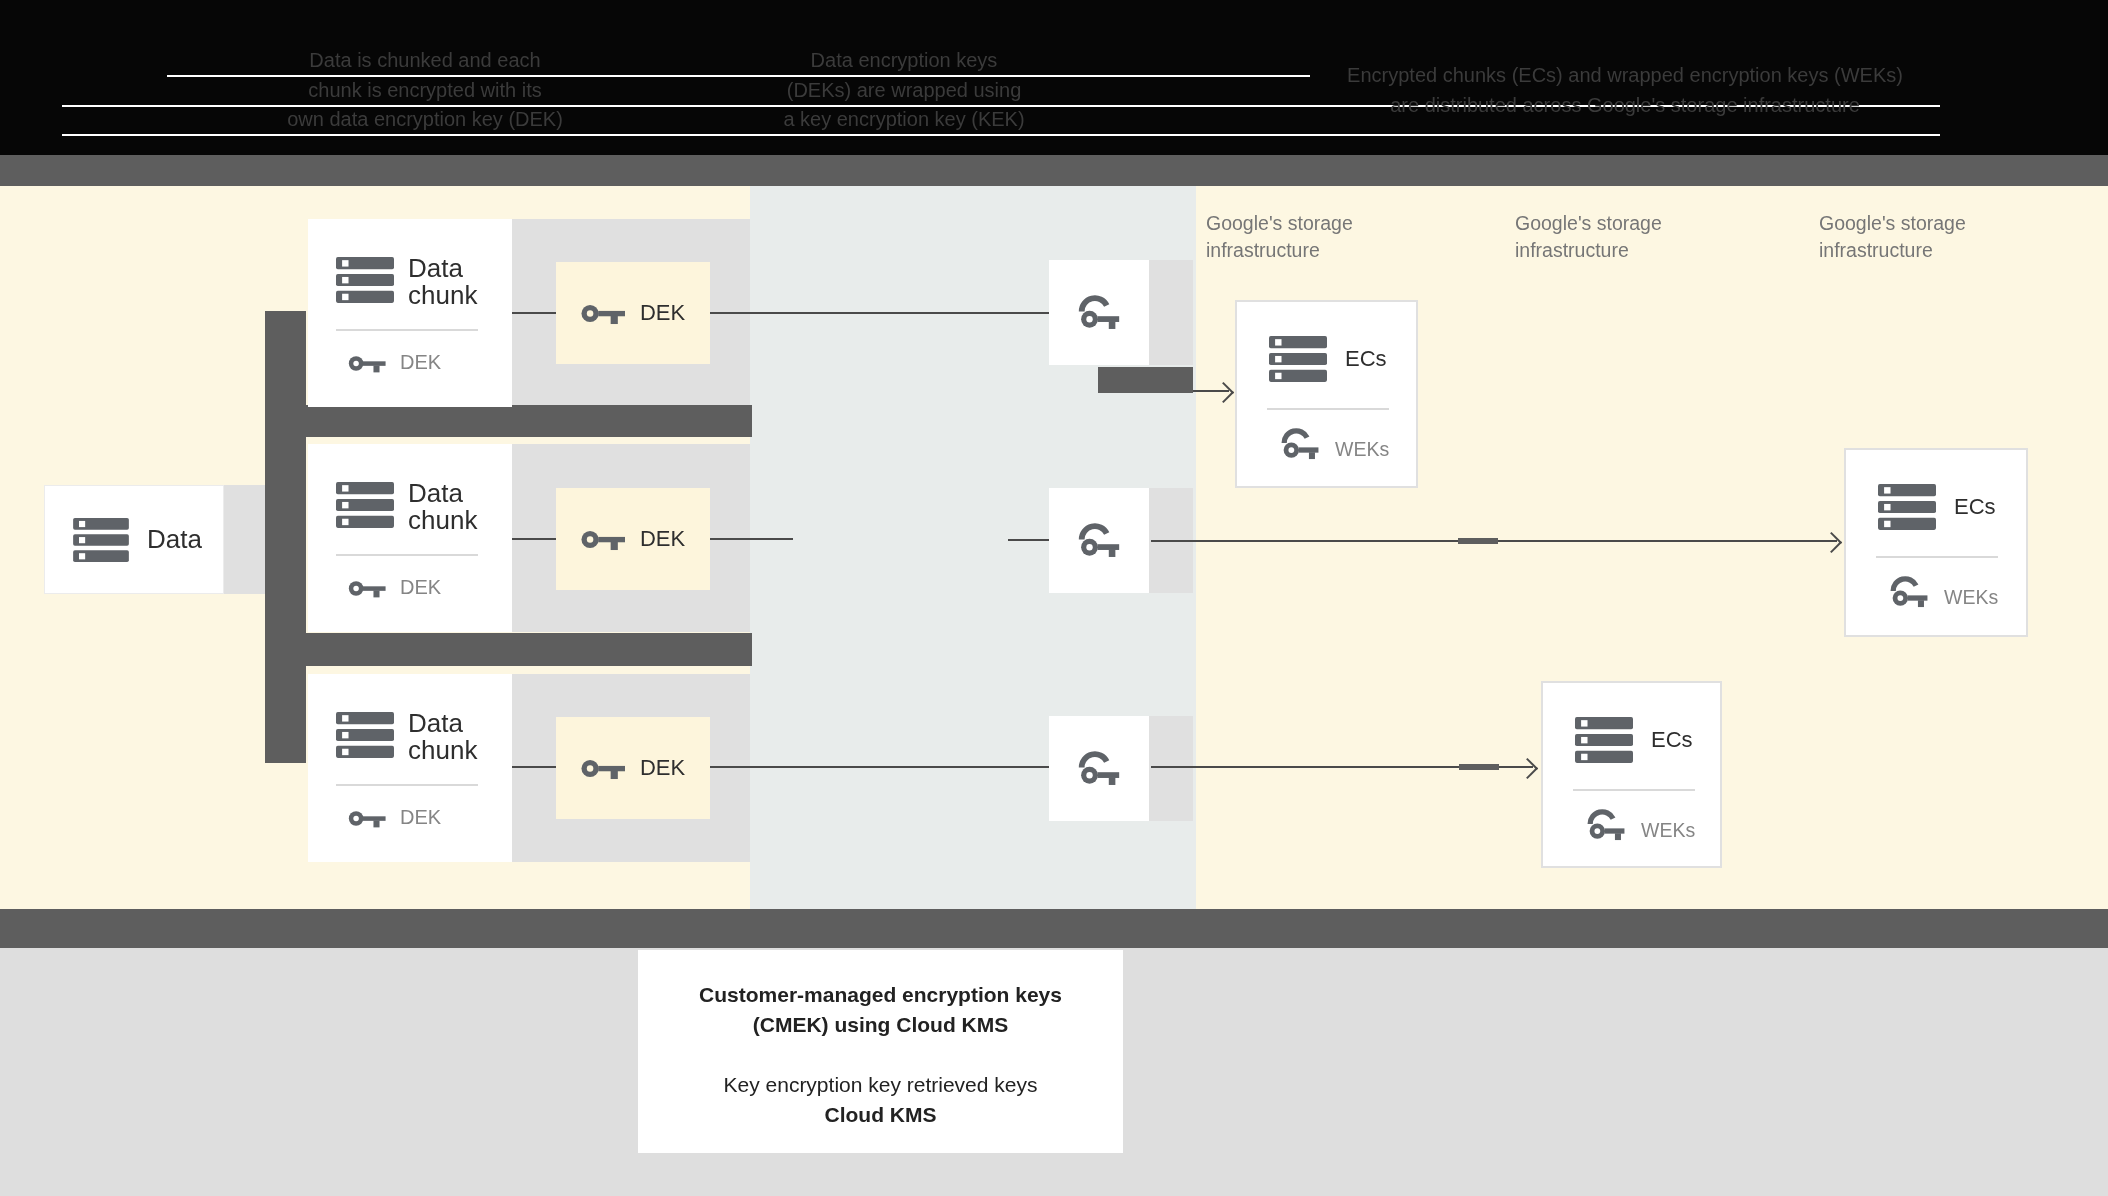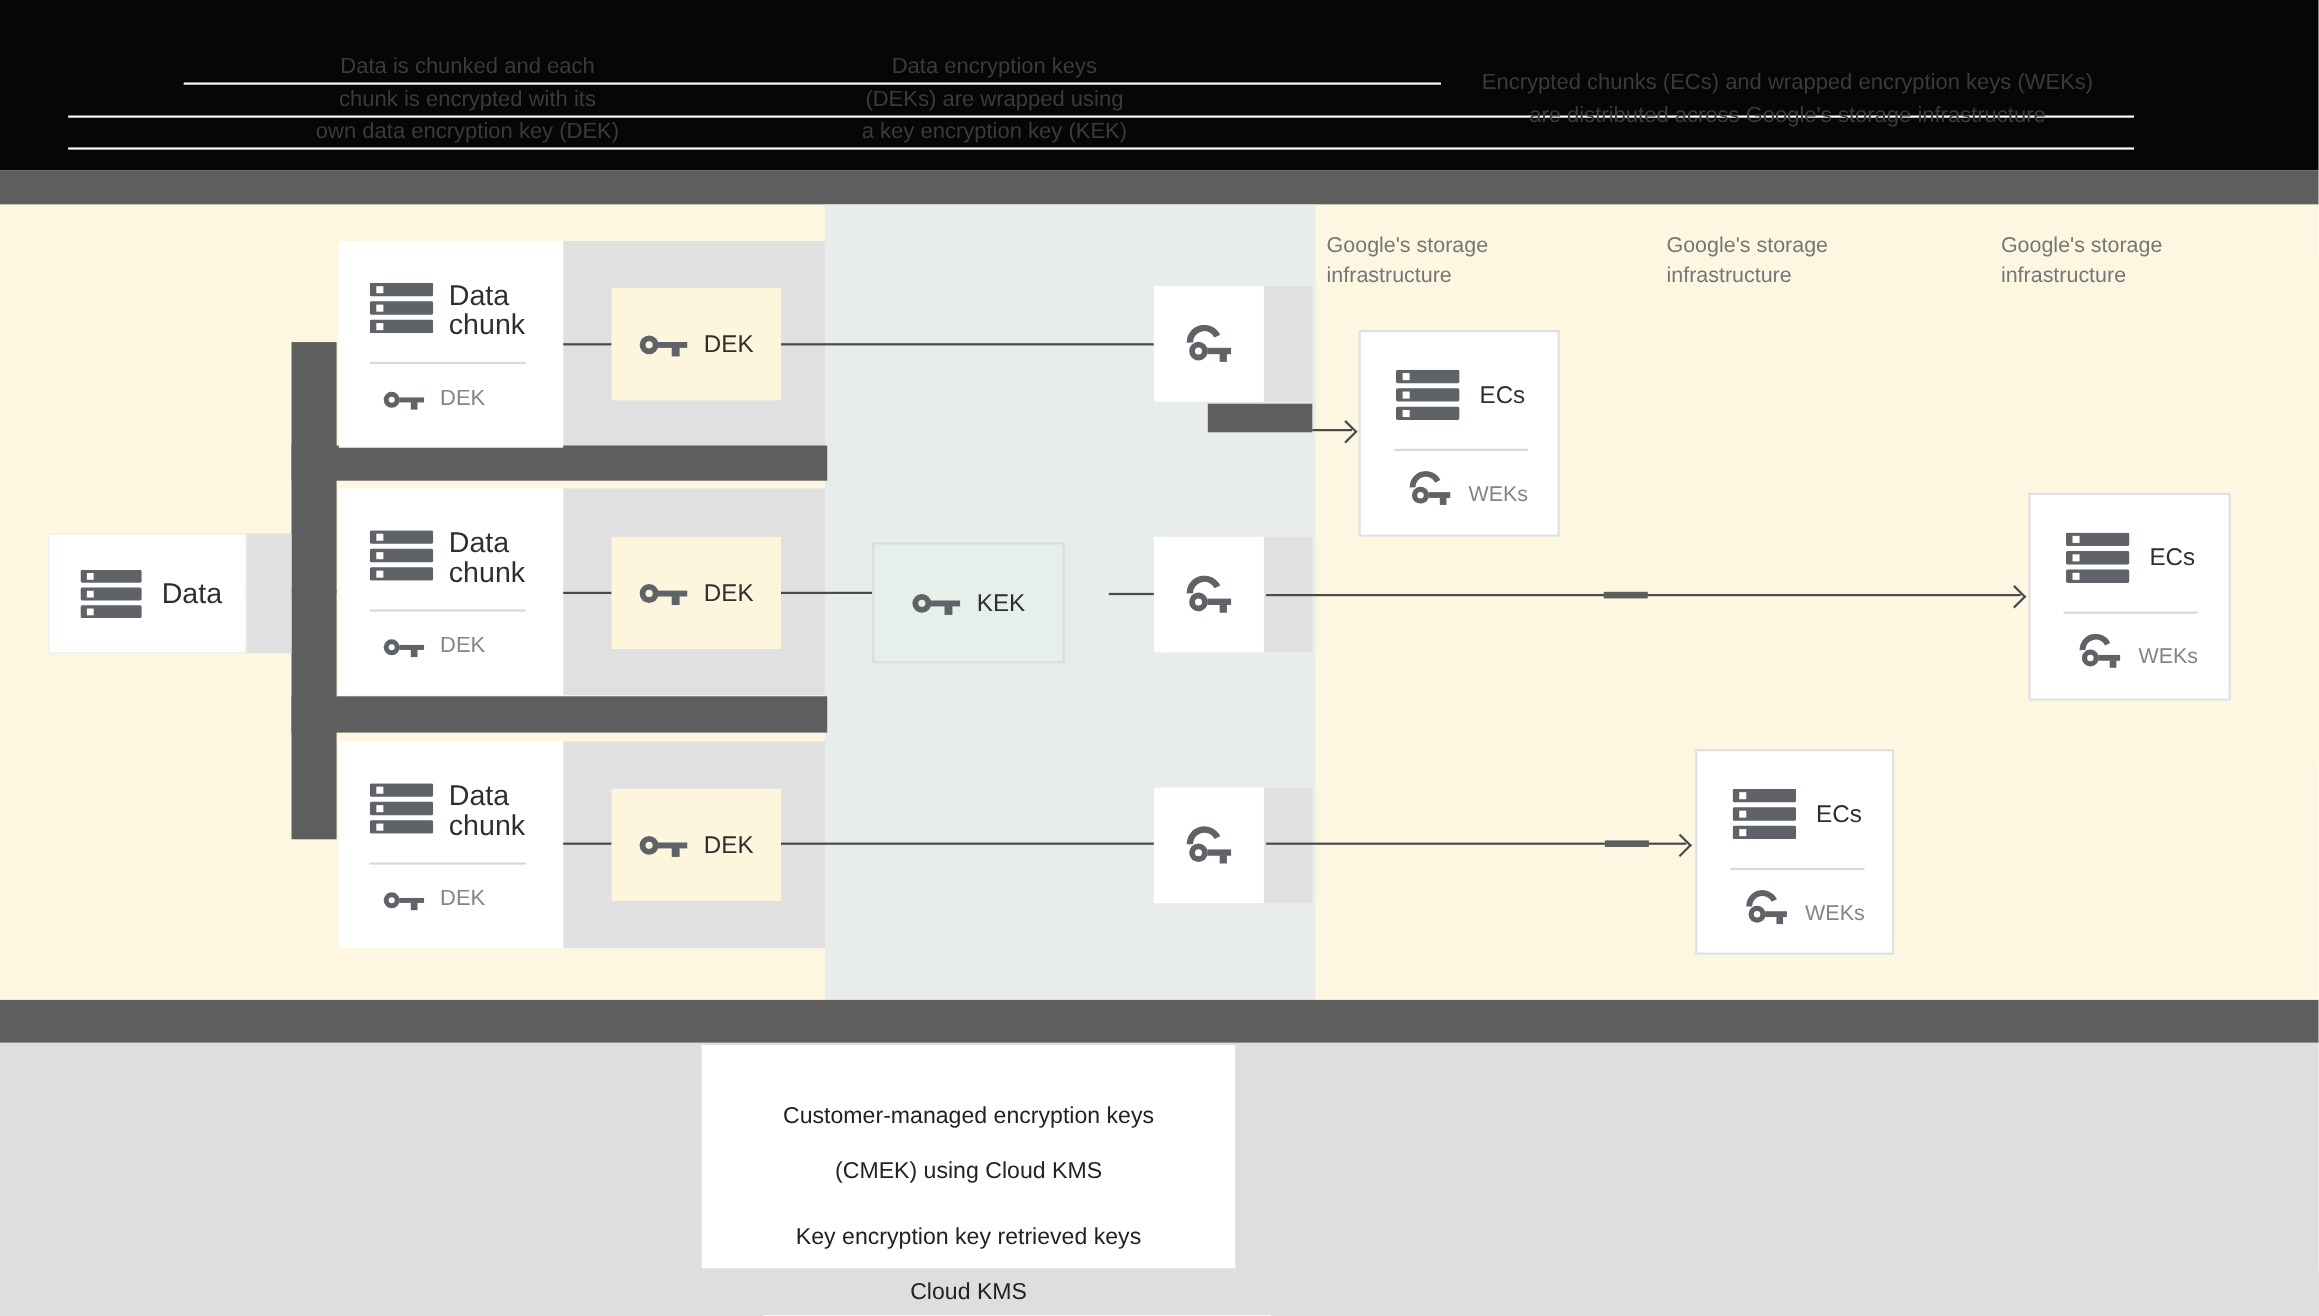--- a/index.html
+++ b/index.html
@@ -39,21 +39,21 @@
   .biglabel{font-size:26px;color:#2e2e2e;}
   .sublabel{font-size:20px;color:var(--label-gray);}
   .infra{position:absolute;font-size:19.5px;line-height:27px;color:var(--infra-text);}
   
   .cline{position:absolute;height:2px;background:var(--line-gray);}
   .thickseg{position:absolute;height:6px;background:var(--band-dark);}
   .chev{position:absolute;width:13px;height:13px;border-top:2.5px solid var(--line-gray);border-right:2.5px solid var(--line-gray);transform:rotate(45deg);background:transparent;}
   
   .bottomgray{left:0;top:948px;width:2108px;height:248px;background:var(--bottom-gray);}
   .cmekbox{left:638px;top:950px;width:485px;height:203px;background:#fff;text-align:center;box-sizing:border-box;padding-top:30px;font-size:21px;line-height:30px;color:#222;}
-  .cmekbox .b{font-weight:normal;margin-top:20px;}
+  .cmekbox .b{font-weight:bold;}
   .hiddendefs{position:absolute;width:0;height:0;overflow:hidden;}
   .ic{display:block;}
 </style>
 </head>
 <body>
 
 <svg class="hiddendefs" xmlns="http://www.w3.org/2000/svg" aria-hidden="true">
   <defs>
     <symbol id="i-storage" viewBox="0 0 38 30">
       <rect x="0" y="0" width="38" height="8" rx="1.2" fill="#5f6368"></rect>
@@ -219,29 +219,20 @@
         <rect x="31" y="15.5" width="7.5" height="8.5" fill="#5f6368"></rect>
       </svg>
     <span class="biglabel" style="font-size:22px;">DEK</span>
   </div>
 
   <div class="cline" style="left:710px;top:312px;width:339px;"></div>
   <div class="cline" style="left:710px;top:538px;width:83px;"></div>
   <div class="cline" style="left:1008px;top:539px;width:41px;"></div>
   <div class="cline" style="left:710px;top:766px;width:339px;"></div>
 
-  <div class="kekbox">
-    <svg class="ic" width="44" height="25" viewBox="0 0 46 26">
-        <circle cx="9.5" cy="13" r="9" fill="#5f6368"></circle>
-        <circle cx="9.5" cy="13" r="3.4" fill="#e4f0e9"></circle>
-        <rect x="18" y="10.3" width="28" height="5.6" fill="#5f6368"></rect>
-        <rect x="31" y="15.5" width="7.5" height="8.5" fill="#5f6368"></rect>
-      </svg>
-    <span class="biglabel" style="font-size:22px;">KEK</span>
-  </div>
 
   <div class="tail" style="top:260px;"></div>
   <div class="tail" style="top:488px;"></div>
   <div class="tail" style="top:716px;"></div>
   <div class="keybox" style="top:260px;">
     <svg class="ic" width="42" height="35">
         <use href="#i-keywrap"></use>
       </svg>
   </div>
   <div class="keybox" style="top:488px;">

